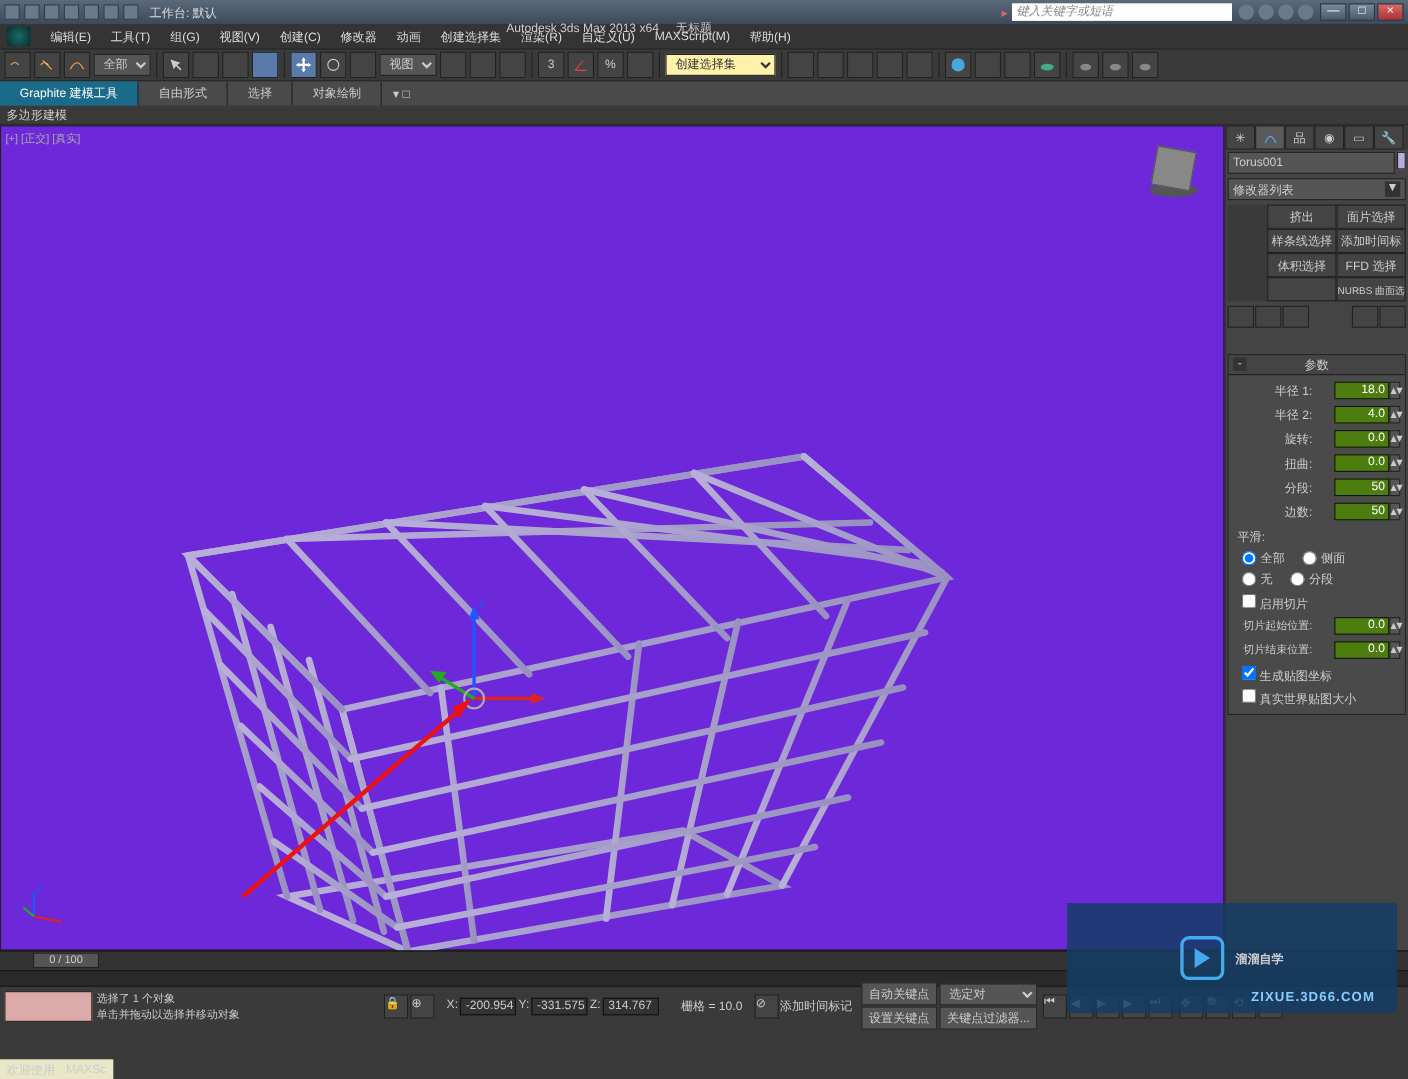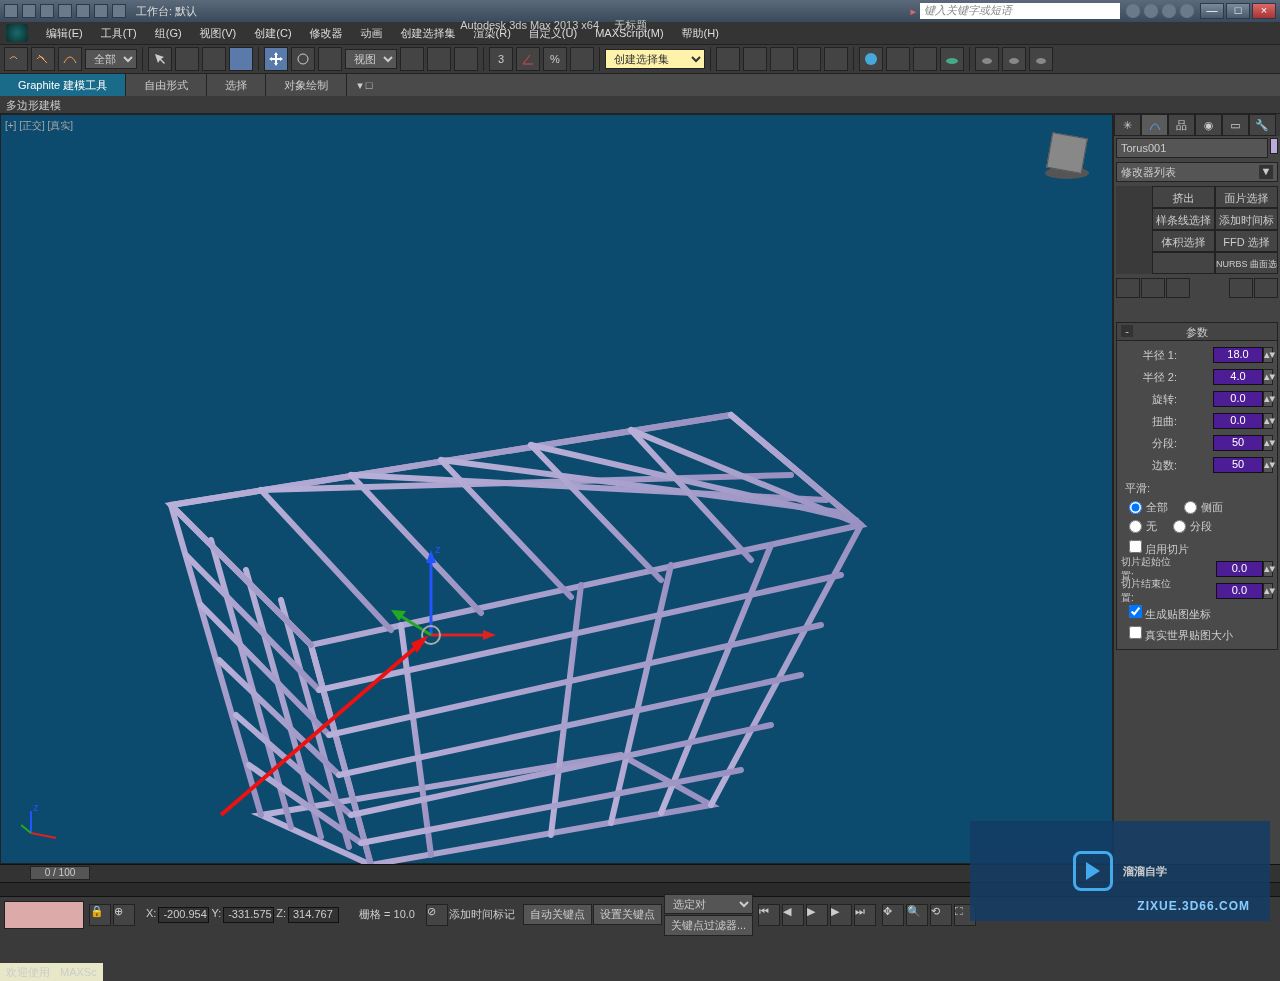--- a/index.html
+++ b/index.html
@@ -23,21 +23,21 @@
 .tbtn.active{background:#5a7aaa;}
 .tbtn svg{width:16px;height:16px;}
 .tsel{height:20px;background:#555;border:1px solid #222;padding:0 4px;color:#ccc;min-width:50px;}
 .tsel.yellow{background:#fff2aa;color:#333;min-width:100px;}
 .tsep{width:1px;height:24px;background:#222;margin:0 2px;}
 .ribbonbar{height:22px;background:#4a4a4a;display:flex;align-items:center;}
 .ribbonbar .tab{padding:0 18px;height:22px;line-height:22px;border-right:1px solid #222;}
 .ribbonbar .tab.first{background:#1a6a8a;color:#fff;}
 .subbar{height:18px;background:#3a3a3a;border-bottom:1px solid #222;padding:0 6px;line-height:18px;}
 .main{display:flex;height:750px;}
-.viewport{flex:1;background:#0c4a6e;position:relative;border:1px solid #222;}
+.viewport{flex:1;background:#6d28d9;position:relative;border:1px solid #222;}
 .vplabel{position:absolute;top:4px;left:4px;color:#aaa;font-size:10px;}
 .viewcube{position:absolute;top:20px;right:20px;width:50px;height:50px;}
 .viewcube .cube{width:36px;height:36px;margin:0 auto;background:#888;border:1px solid #555;transform:rotate(10deg);}
 .viewcube .ring{width:44px;height:12px;background:#555;border-radius:50%;margin:-4px auto 0;}
 .axisgizmo{position:absolute;bottom:20px;left:20px;width:40px;height:40px;}
 .basket{position:absolute;top:270px;left:90px;width:800px;height:500px;}
 .sidepanel{width:167px;background:#444;border-left:1px solid #222;display:flex;flex-direction:column;}
 .cmdpanel-tabs{height:22px;display:flex;background:#3a3a3a;}
 .cmdpanel-tabs .ptab{width:27px;height:22px;background:#444;border:1px solid #222;display:flex;align-items:center;justify-content:center;}
 .cmdpanel-tabs .ptab.active{background:#5a5a5a;}
@@ -51,21 +51,21 @@
 .mod-uw .cell{flex:1;height:22px;border:1px solid #222;text-align:center;line-height:22px;background:#444;}
 .mod-stack{height:130px;background:#333;border:1px solid #222;margin:2px;padding:4px;}
 .mod-btns{height:22px;display:flex;margin:2px;gap:1px;}
 .mod-btns .mb{width:24px;height:20px;background:#444;border:1px solid #222;}
 .rollout{margin:2px;border:1px solid #222;}
 .rollout .hdr{height:18px;background:#444;text-align:center;line-height:18px;border-bottom:1px solid #222;position:relative;}
 .rollout .hdr .tog{position:absolute;left:4px;top:2px;width:12px;height:12px;background:#333;text-align:center;line-height:12px;}
 .rollout .body{background:#4a4a4a;padding:4px;}
 .param-row{display:flex;justify-content:flex-end;align-items:center;height:20px;margin-bottom:2px;}
 .param-row .lbl{margin-right:20px;}
-.param-row .spinner{width:50px;height:16px;background:#4c1d95;border:1px solid #111;color:#fff;text-align:center;padding:0 3px;position:relative;margin-left:16px;}
+.param-row .spinner{width:50px;height:16px;background:#4d7c0f;border:1px solid #111;color:#fff;text-align:right;padding:0 3px;position:relative;}
 .param-row .spbtn{width:10px;height:16px;background:#555;border:1px solid #222;}
 .radio-grp{padding:2px 0;}
 .radio-row{display:flex;gap:16px;padding:2px 8px;}
 .radio-row label{display:flex;align-items:center;gap:4px;}
 .radio-row input{margin:0;}
 .chk-row{padding:2px 8px;display:flex;align-items:center;gap:4px;}
 .timeline{height:18px;background:#333;border-top:1px solid #111;position:relative;}
 .timeslider{position:absolute;left:30px;top:1px;width:60px;height:14px;background:#555;border:1px solid #222;text-align:center;font-size:10px;}
 .trackbar{height:14px;background:#2a2a2a;border-top:1px solid #111;}
 .statusbar{height:36px;background:#3a3a3a;border-top:1px solid #111;display:flex;align-items:center;padding:0 4px;}
@@ -447,34 +447,38 @@
   </div>
 </div>
 
 <div class="timeline">
   <div class="timeslider">0 / 100</div>
 </div>
 <div class="trackbar"></div>
 
 <div class="statusbar">
   <div class="sc"></div>
+  <div class="txt">
+    <div class="l1">选择了 1 个对象</div>
+    <div class="l1">单击并拖动以选择并移动对象</div>
+  </div>
   <div class="cbtn">🔒</div>
   <div class="cbtn">⊕</div>
   <div class="coord">
     <span>X:</span>
       <div class="cb">-200.954</div>
     <span>Y:</span>
       <div class="cb">-331.575</div>
     <span>Z:</span>
       <div class="cb">314.767</div>
   </div>
   <div style="margin:0 10px">栅格 = 10.0</div>
   <div class="cbtn">⊘</div>
   <span style="margin-right:8px">添加时间标记</span>
-  <div style="display:flex;flex-direction:row;gap:1px">
+  <div style="display:flex;flex-direction:column;gap:1px">
     <div class="akey">自动关键点</div>
     <div class="akey">设置关键点</div>
   </div>
   <div style="display:flex;flex-direction:column;gap:1px;margin-left:2px">
     <select class="tsel" style="min-width:50px"><option>选定对</option></select>
     <div class="akey">关键点过滤器...</div>
   </div>
   <div style="display:flex;margin-left:4px">
     <div class="cbtn">⏮</div>
     <div class="cbtn">◀</div>

